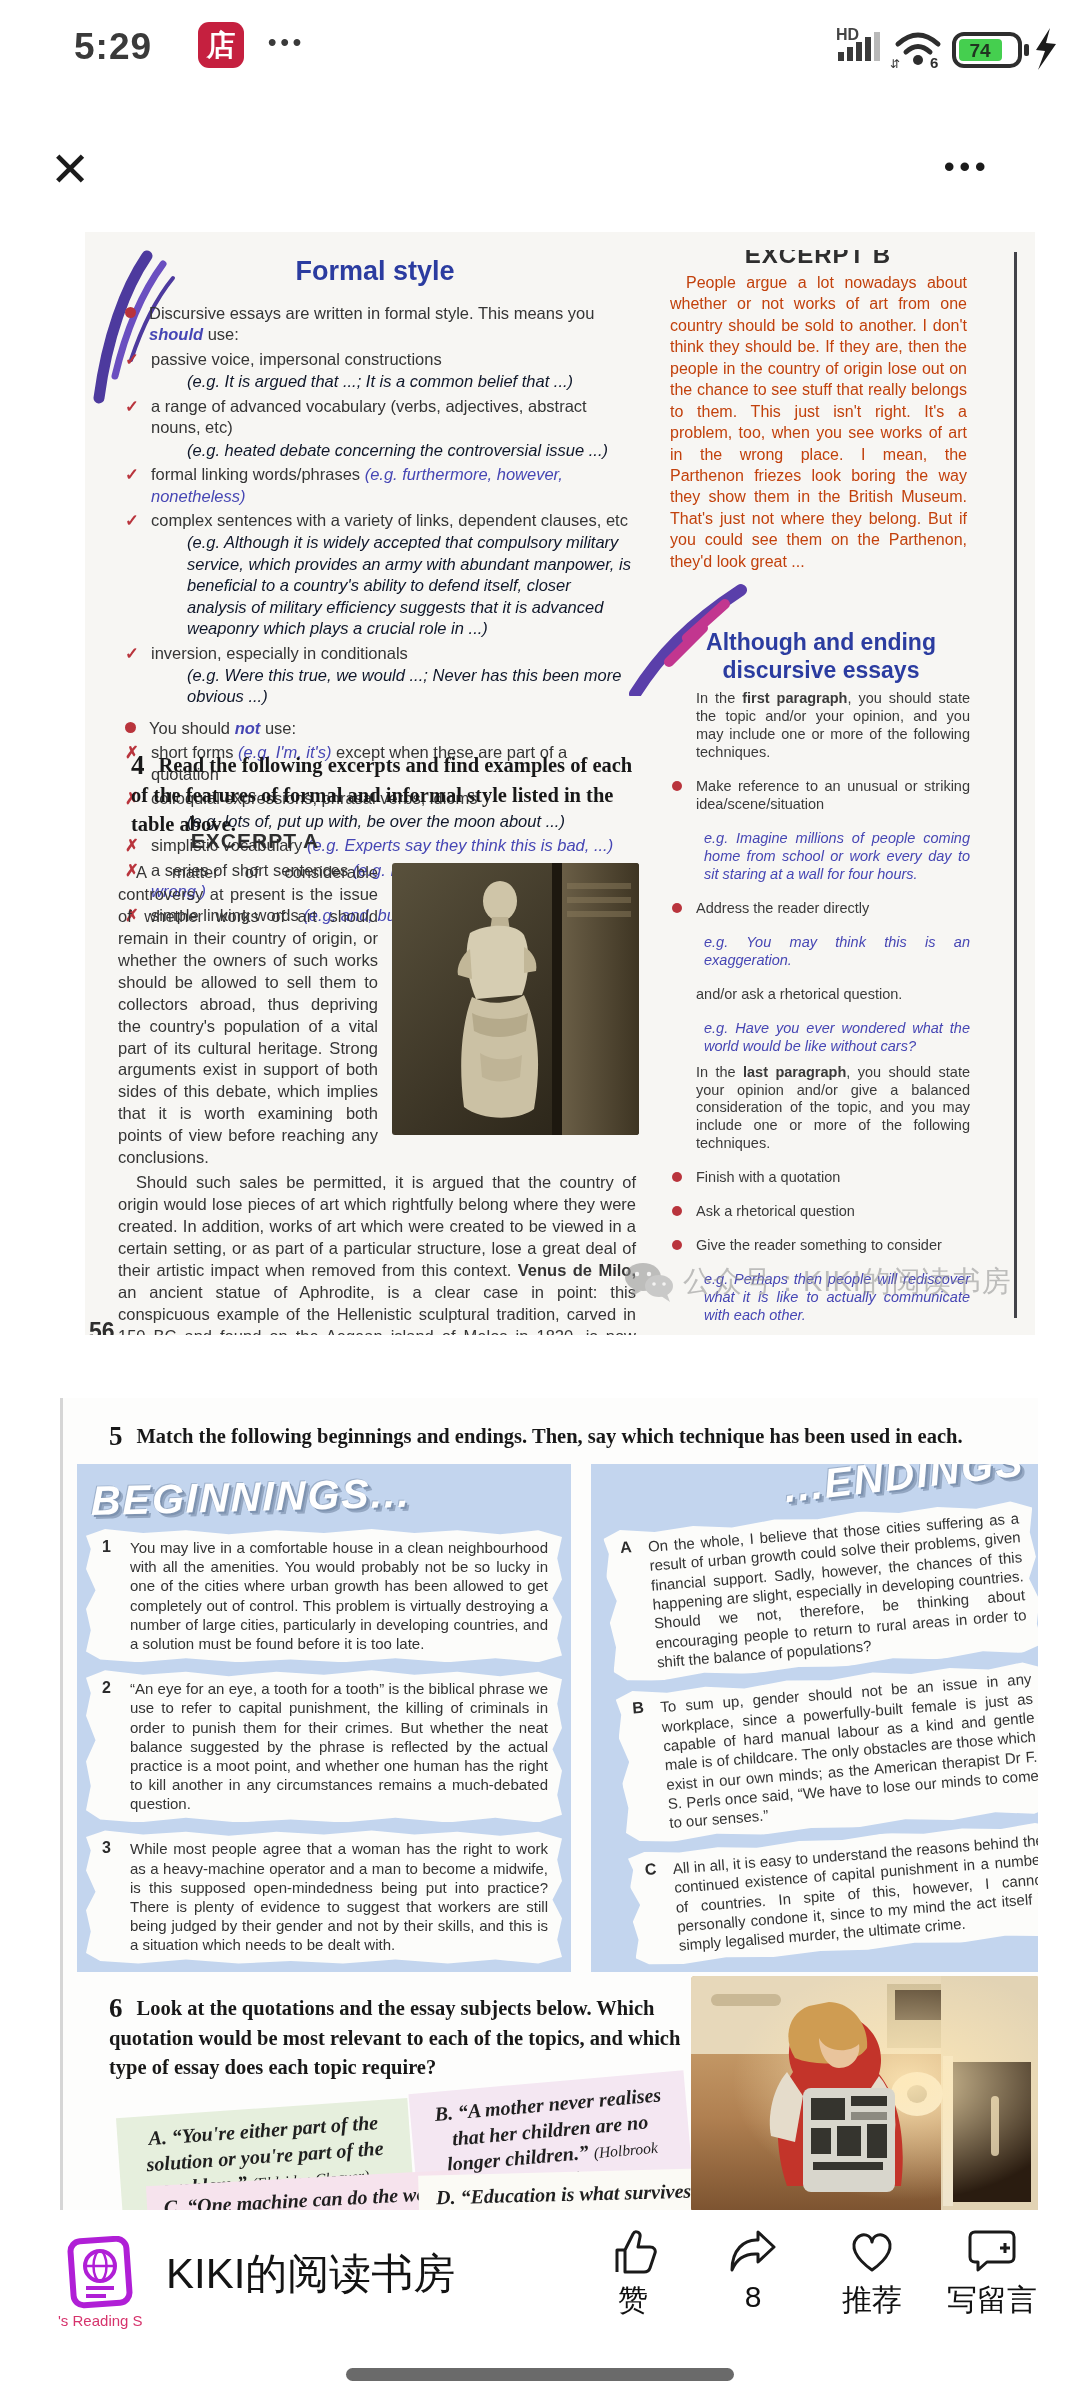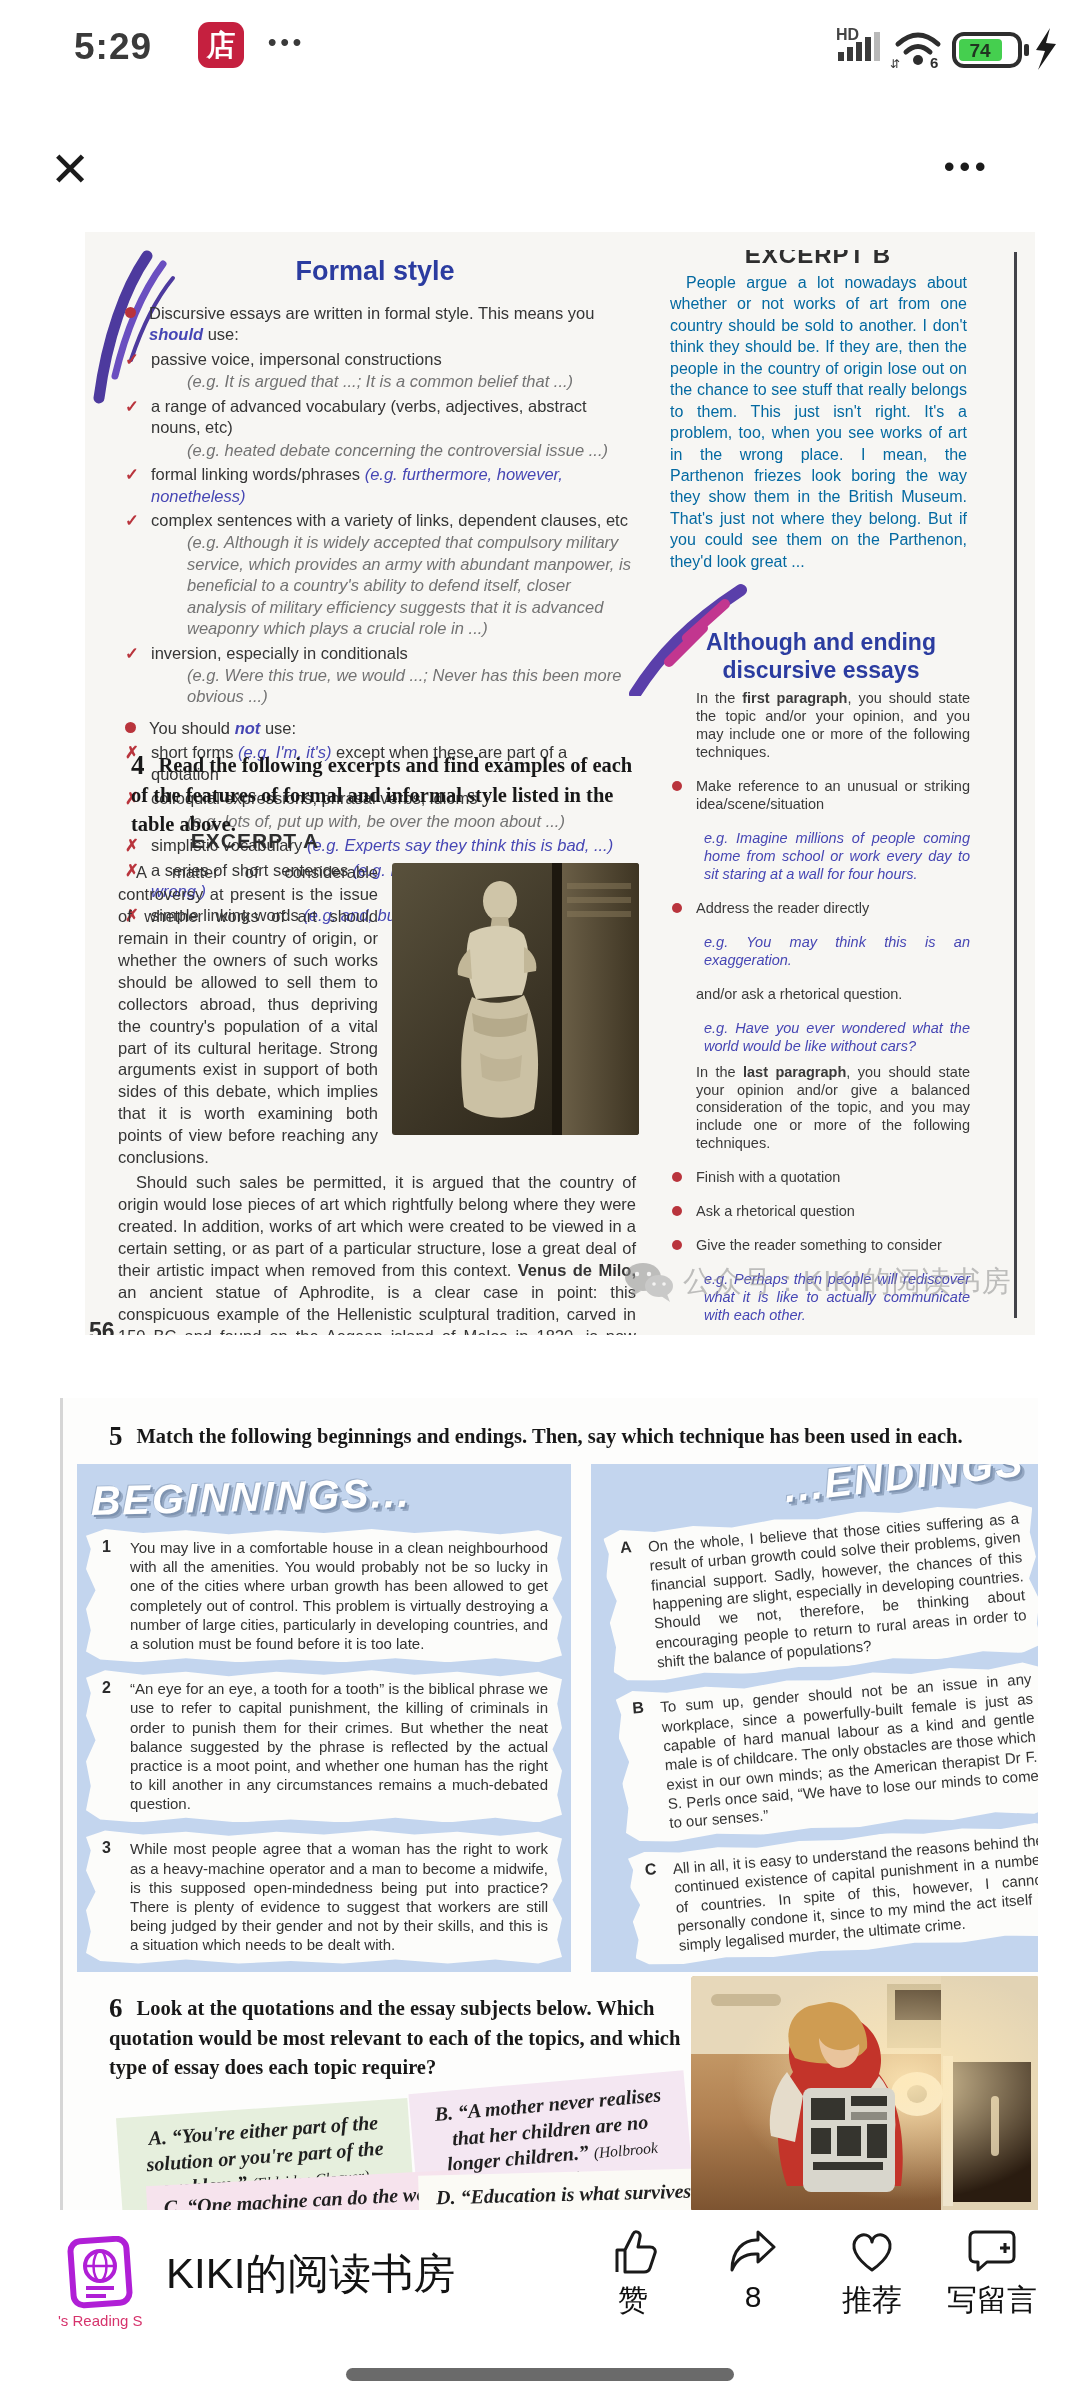--- a/index.html
+++ b/index.html
@@ -18,42 +18,42 @@
   #more-btn{left:944px;top:150px;font-size:30px;color:#1b1b1b;letter-spacing:5px;font-weight:bold;}
   
   #page1{left:85px;top:232px;width:950px;height:1103px;background:#f7f6f3;overflow:hidden;}
   #p1-rule{position:absolute;left:929px;top:20px;width:3px;height:1066px;background:#23232a;opacity:.85;}
   .fs-title{position:absolute;left:40px;top:24px;width:500px;text-align:center;
     font-size:27px;font-weight:bold;color:#2b3ca0;}
   #fs-list{position:absolute;left:40px;top:64px;width:507px;font-size:16.5px;line-height:1.3;color:#353535;}
   .fs-row{position:relative;padding-left:26px;margin-top:3px;}
   .fs-mark{position:absolute;left:0;top:0;color:#b9343c;font-weight:bold;}
   .fs-ex{padding-left:62px;margin-top:1px;}
-  .fs-ex,.fs-ex span{font-style:italic;color:#737373;}
+  .fs-ex,.fs-ex span{font-style:italic;color:#0f172a;}
   .fs-bullet{position:relative;padding-left:24px;margin-top:7px;}
   .fs-dot{position:absolute;left:0;top:4px;width:11px;height:11px;border-radius:50%;background:#b9343c;}
   
   .task{font-family:"Liberation Serif",serif;font-weight:bold;color:#181818;}
   .task .num{float:left;font-size:27px;margin-right:14px;line-height:1.1;}
   .task .ttext{font-size:20.5px;line-height:1.45;}
   #task4{position:absolute;left:46px;top:519px;width:510px;}
   
   #exa-head{position:absolute;left:30px;top:597px;width:280px;text-align:center;
     font-size:21px;font-weight:bold;color:#2e2e2e;letter-spacing:1px;}
   #exa-body{position:absolute;left:30px;top:627px;width:524px;font-size:16.5px;
     line-height:1.33;color:#353535;text-align:justify;}
   #statue-box{float:right;width:247px;height:272px;margin:4px 0 8px 14px;border-radius:3px;overflow:hidden;}
   #exa-body p{margin:3px;text-indent:18px;}
   #pageno{position:absolute;left:4px;top:1086px;font-size:23px;font-weight:bold;color:#2e2e2e;}
   
   .exb-clip{position:absolute;left:585px;top:18px;width:296px;height:15px;overflow:hidden;}
   #exb-head{text-align:center;font-size:24px;font-weight:bold;color:#2e2e2e;letter-spacing:1px;
     transform:translateY(-9px);}
   #exb-body{position:absolute;left:585px;top:40px;width:297px;font-size:16px;line-height:1.34;
-    color:#0369a1;text-align:justify;text-indent:16px;}
+    color:#c2410c;text-align:justify;text-indent:16px;}
   #be-title{position:absolute;left:588px;top:396px;width:296px;text-align:center;
     font-size:23px;font-weight:bold;color:#2b3ca0;line-height:1.22;}
   #be-body{position:absolute;left:585px;top:458px;width:300px;font-size:14.5px;line-height:1.24;color:#3a3a3a;}
   .be-p{margin:0 0 8px 26px;text-align:justify;}
   .be-item{position:relative;padding-left:26px;margin-bottom:8px;}
   .be-dot{position:absolute;left:2px;top:3px;width:10px;height:10px;border-radius:50%;background:#b9343c;}
   .be-line{text-align:justify;margin-top:16px;}
   .be-line.it{padding-left:8px;}
   #watermark{position:absolute;left:538px;top:1028px;width:460px;opacity:.55;display:flex;align-items:center;gap:8px;}
   #watermark .wm-text{font-size:29px;color:#8f8f8f;letter-spacing:1px;white-space:nowrap;}

